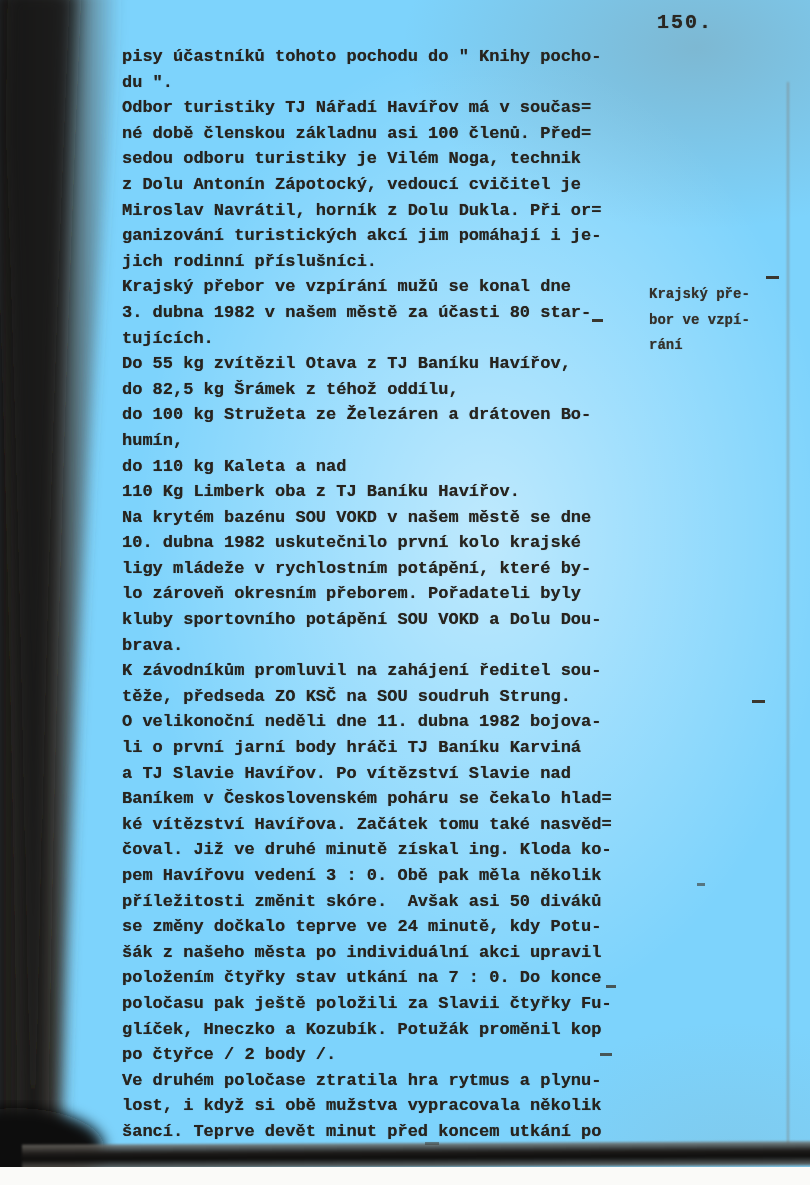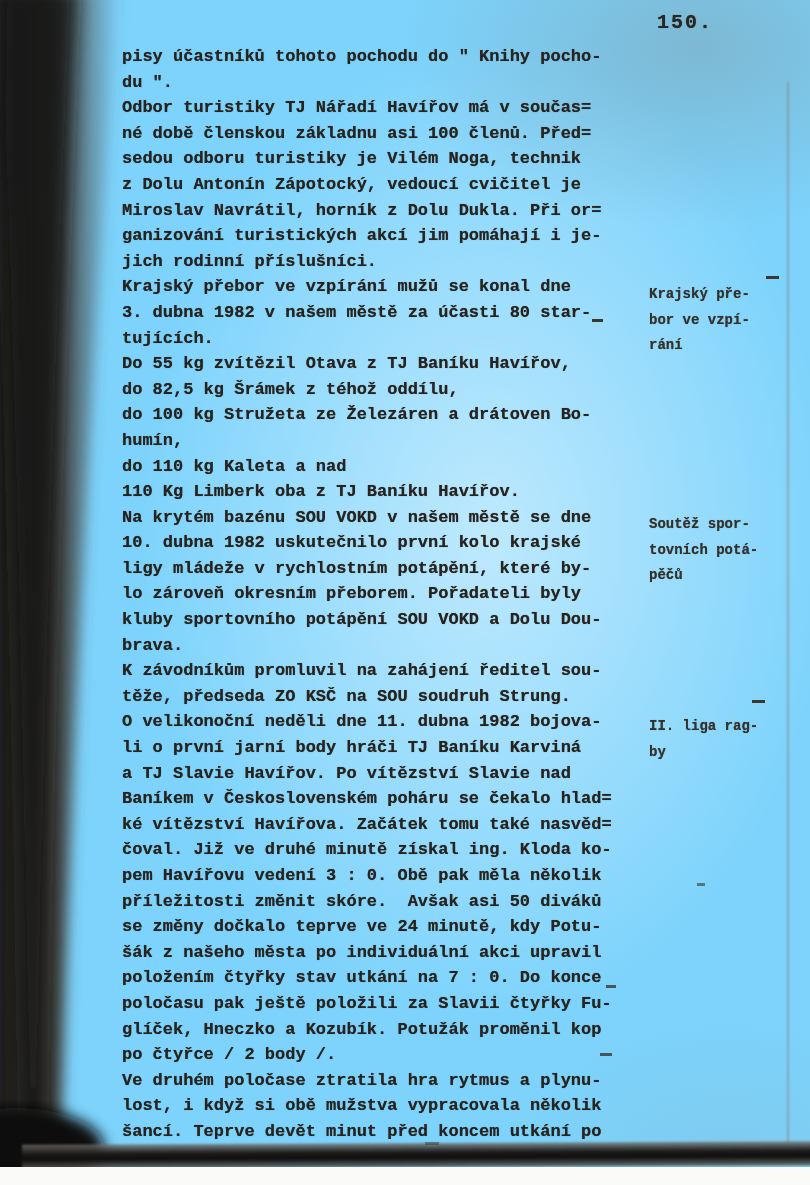--- a/index.html
+++ b/index.html
@@ -161,26 +161,21 @@
 glíček, Hneczko a Kozubík. Potužák proměnil kop
 po čtyřce / 2 body /.
 Ve druhém poločase ztratila hra rytmus a plynu-
 lost, i když si obě mužstva vypracovala několik
 šancí. Teprve devět minut před koncem utkání po</div>
 
   <div id="margin-note-1" class="margin-note">Krajský pře-
 bor ve vzpí-
 rání</div>
 
-  <div id="margin-note-2" class="margin-note">Soutěž spor-
-tovních potá-
-pěčů</div>
 
-  <div id="margin-note-3" class="margin-note">II. liga rag-
-by</div>
 
   <div id="page-edge-line"></div>
   <div id="bottom-edge-shadow"></div>
   <div id="below-page-strip"></div>
   <div id="speck-1" class="speck"></div>
   <div id="speck-2" class="speck"></div>
   <div id="speck-3" class="speck"></div>
   <div id="speck-4" class="speck"></div>
   <div id="speck-5" class="speck"></div>
   <div id="speck-6" class="speck"></div>

